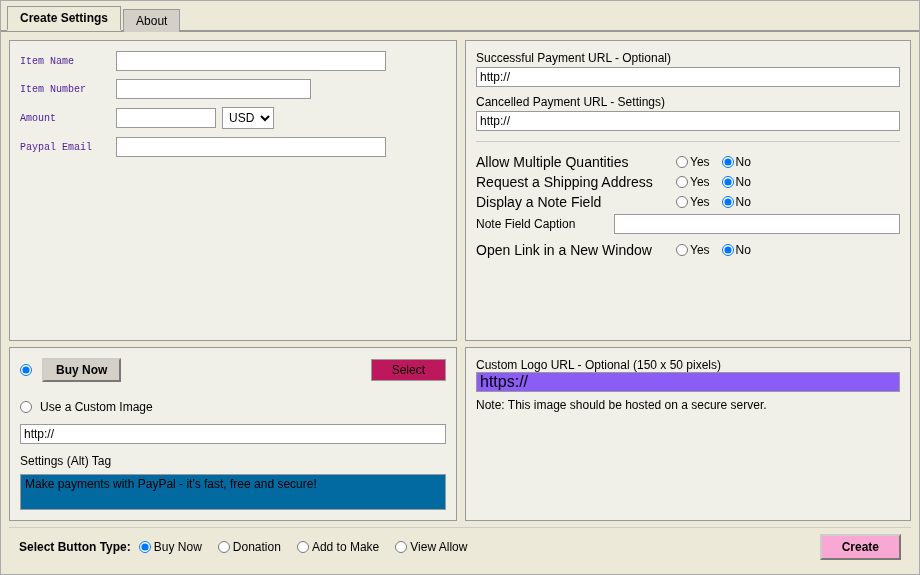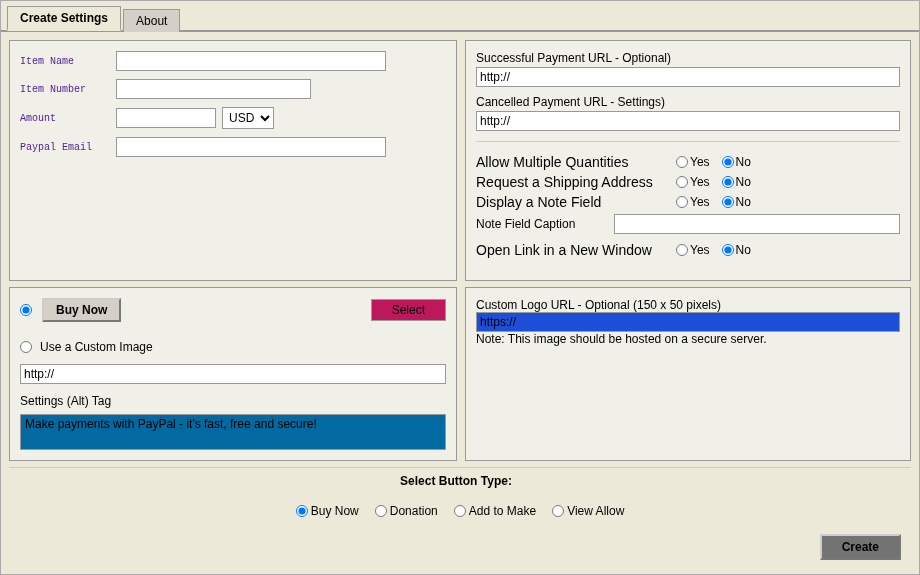--- a/index.html
+++ b/index.html
@@ -235,59 +235,58 @@
     .right-bottom {
       flex: 1;
       padding: 10px;
     }
     .logo-label {
       font-size: 12px;
     }
     .logo-input {
       height: 20px;
       border: 1px solid #999;
-      background: #1d4ed8;
-      font-size: 12px;
+      background: #8b5cf6;
+      font-size: 16px;
       padding: 1px 3px;
       width: 100%;
+      margin-bottom: 6px;
       outline: none;
     }
     .logo-note {
       font-size: 12px;
     }
     
     .footer {
       display: flex;
       align-items: center;
       padding: 6px 10px;
       background: #ece9d8;
       border-top: 1px solid #ccc;
-      gap: 16px;
-      flex-direction: column;
     }
     .footer-label {
       font-weight: bold;
       font-size: 12px;
       margin-right: 8px;
     }
     .footer-radio-group {
       display: flex;
       align-items: center;
       gap: 16px;
       flex: 1;
     }
     .footer-radio-option {
       display: flex;
       align-items: center;
       gap: 3px;
       font-size: 12px;
     }
     .create-btn {
       border: 2px outset #ccc;
-      background: #737373;
+      background: #f9a8d4;
       padding: 4px 20px;
       font-size: 12px;
       font-weight: bold;
       cursor: pointer;
       margin-left: auto;
     }
     input[type="radio"] {
       width: 12px;
       height: 12px;
       margin: 0;

